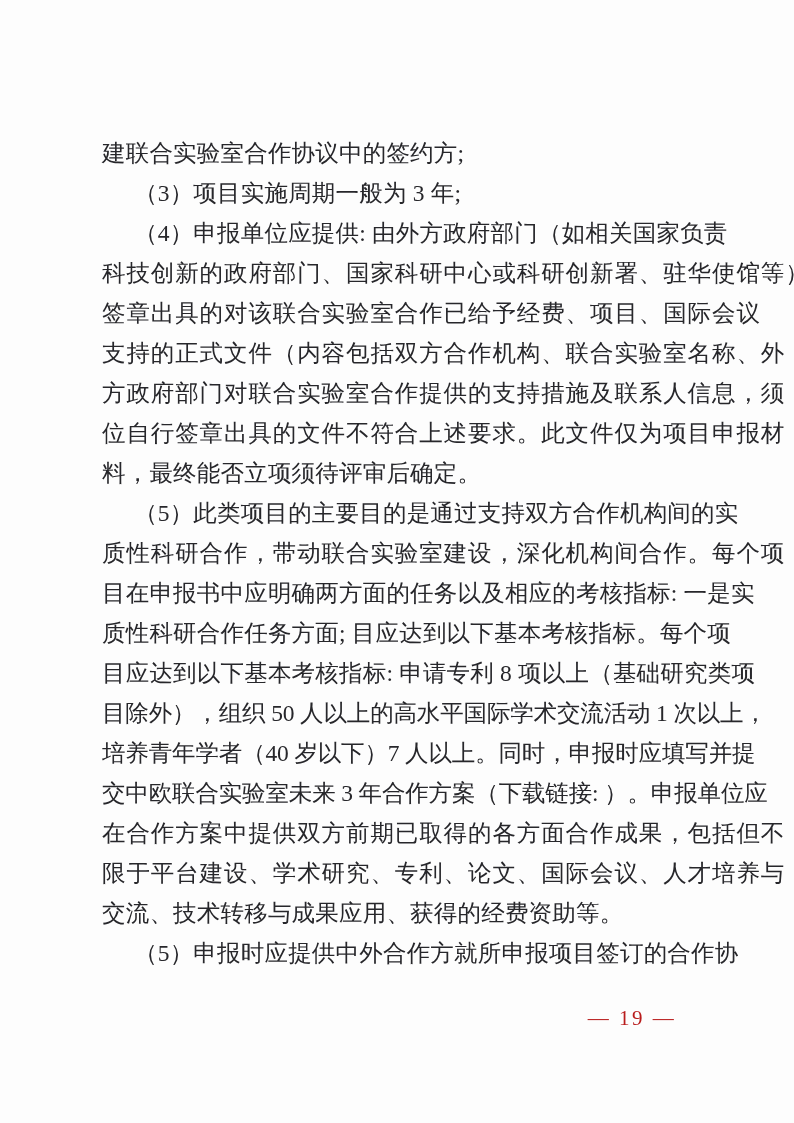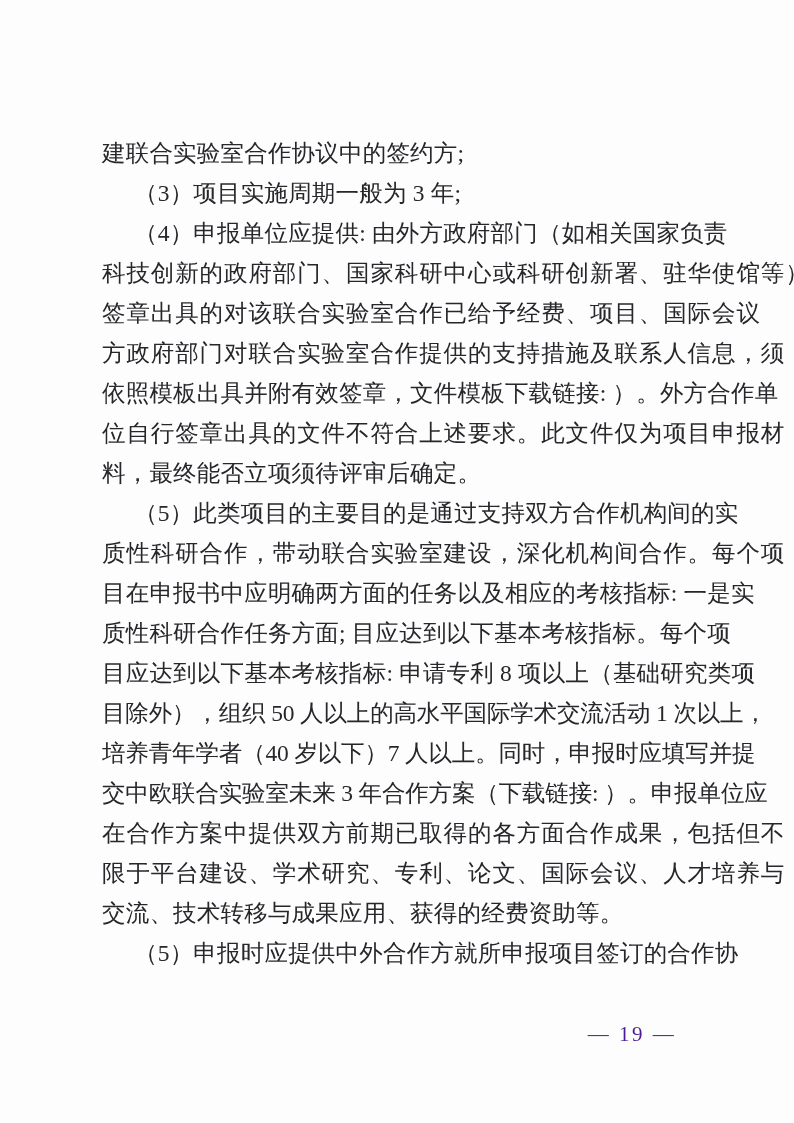--- a/index.html
+++ b/index.html
@@ -55,47 +55,46 @@
   .line.wide {
     letter-spacing: 0.9px;
   }
   .page-number {
     position: absolute;
     top: 1002px;
     left: 0;
     width: 794px;
     text-align: center;
     padding-right: 0;
-    color: #4c1d95;
+    color: #b91c1c;
     font-size: 21px;
     line-height: 32px;
     font-family: "Liberation Serif", "DejaVu Serif", serif;
-    margin-top: 16px;
   }
   .page-number .pn-inner {
     display: inline-block;
     margin-left: 470px;
     letter-spacing: 2.5px;
   }
 </style>
 </head>
 <body>
 
 <div class="page">
 
   <div class="content">
 
     <div class="para">
       <span class="line">建联合实验室合作协议中的签约方;</span>
       <span class="line indent">（3）项目实施周期一般为 3 年;</span>
       <span class="line indent">（4）申报单位应提供: 由外方政府部门（如相关国家负责</span>
       <span class="line wide">科技创新的政府部门、国家科研中心或科研创新署、驻华使馆等）</span>
       <span class="line wide">签章出具的对该联合实验室合作已给予经费、项目、国际会议</span>
+      <span class="line wide">支持的正式文件（内容包括双方合作机构、联合实验室名称、外</span>
       <span class="line wide">方政府部门对联合实验室合作提供的支持措施及联系人信息，须</span>
-      <span class="line">依照模板出具并附有效签章，文件模板下载链接: ）。外方合作单</span>
       <span class="line wide">位自行签章出具的文件不符合上述要求。此文件仅为项目申报材</span>
       <span class="line">料，最终能否立项须待评审后确定。</span>
       <span class="line indent">（5）此类项目的主要目的是通过支持双方合作机构间的实</span>
       <span class="line wide">质性科研合作，带动联合实验室建设，深化机构间合作。每个项</span>
       <span class="line">目在申报书中应明确两方面的任务以及相应的考核指标: 一是实</span>
       <span class="line">质性科研合作任务方面; 目应达到以下基本考核指标。每个项</span>
       <span class="line">目应达到以下基本考核指标: 申请专利 8 项以上（基础研究类项</span>
       <span class="line tight">目除外），组织 50 人以上的高水平国际学术交流活动 1 次以上，</span>
       <span class="line tight">培养青年学者（40 岁以下）7 人以上。同时，申报时应填写并提</span>
       <span class="line tight">交中欧联合实验室未来 3 年合作方案（下载链接: ）。申报单位应</span>

